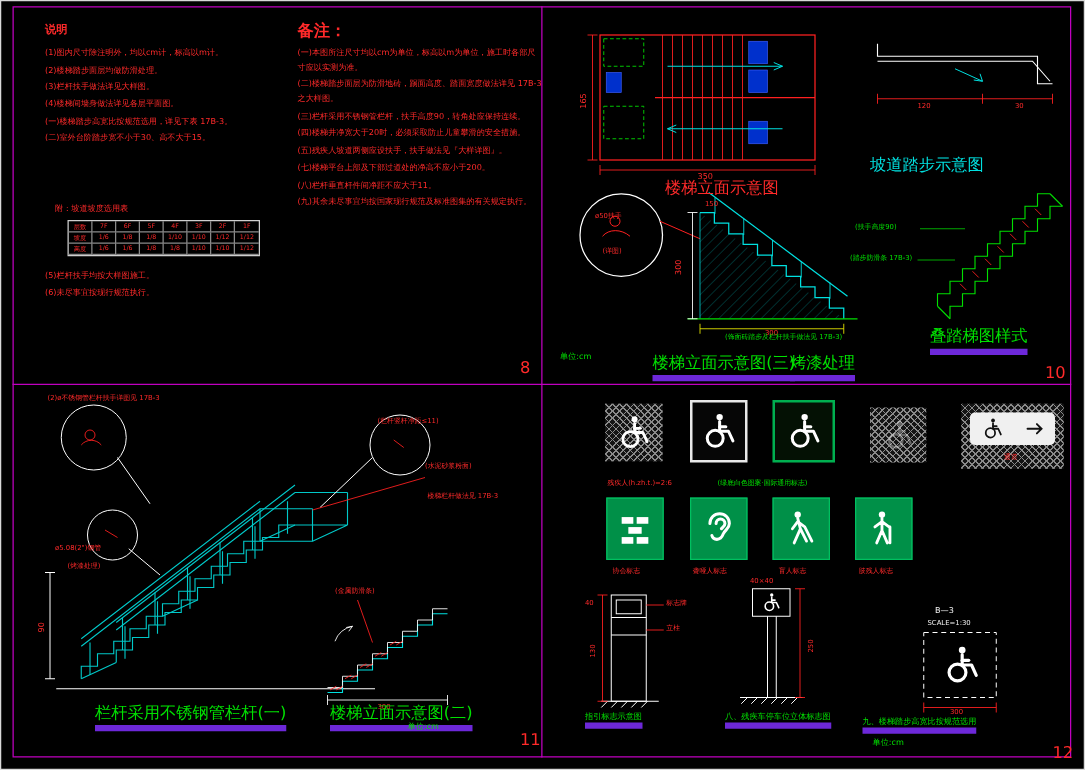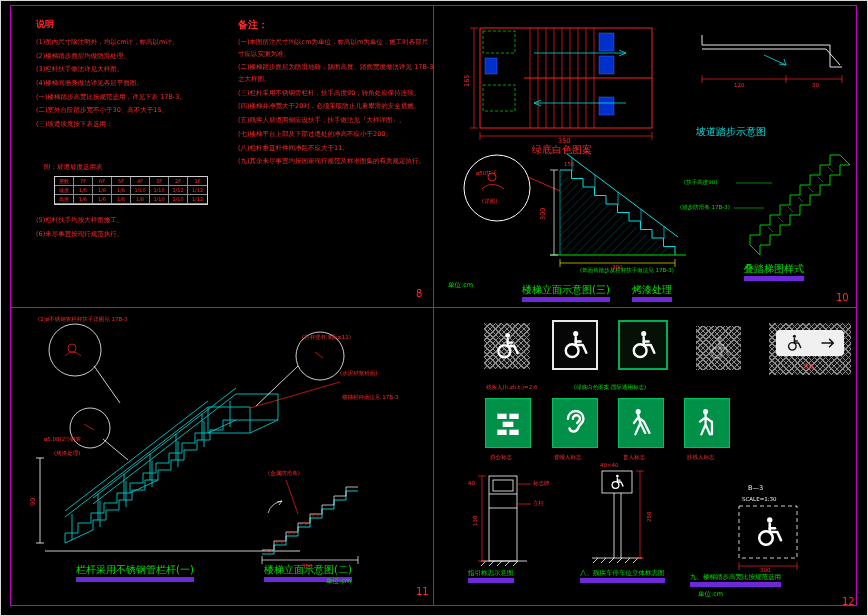--- a/index.html
+++ b/index.html
@@ -6,21 +6,21 @@
   html,body{background:#1c1c1c}
   body{font-family:"DejaVu Sans",sans-serif}
   .canvas{position:relative;width:868px;height:616px;background:#000;overflow:hidden;box-shadow:inset 0 0 0 1px #d8d8d8}
   .frame{position:absolute;left:10px;top:5px;width:847px;height:601px;border:1px solid #c000c0}
   .vline{position:absolute;left:433px;top:5px;width:1px;height:601px;background:#c000c0}
   .hline{position:absolute;left:10px;top:307px;width:847px;height:1px;background:#c000c0}
   .q{position:absolute;width:424px;height:303px}
   .lay{position:absolute;left:0;top:0}
   .t{position:absolute;white-space:nowrap;line-height:1.15}
   .red{color:#ff2a2a}.grn{color:#00e000}.cyn{color:#00e0e0}.wht{color:#f0f0f0}
-  .s5{font-size:5.5px}.s6{font-size:6.5px}.s7{font-size:10px}.s8{font-size:9px}
+  .s5{font-size:5.5px}.s6{font-size:6.5px}.s7{font-size:13px}.s8{font-size:9px}
   .b{font-weight:bold}
   .rot{transform:rotate(-90deg);transform-origin:left top}
   .ul{border-bottom:5px solid #6d28d9;padding-bottom:1px}
   .notes{position:absolute;color:#ff2a2a;font-size:6.5px;line-height:1.8}
   .nline{margin-bottom:2px}
   .tbl{position:absolute;border:1px solid #cfcfcf;font-size:5px;color:#ff2a2a;background:#000}
   .trow{display:flex}
   .tc{width:19px;height:9px;border-right:1px solid #8a8a8a;border-bottom:1px solid #8a8a8a;
       display:flex;align-items:center;justify-content:center;white-space:nowrap;overflow:hidden}
   .trow .tc:last-child{border-right:none}
@@ -89,21 +89,20 @@
   <section class="q" style="left:10px;top:5px">
     <span class="t red s8 b" style="left:26px;top:14px">说明</span>
     <div class="notes" style="left:26px;top:32px;width:190px">
 
     <div class="nline">(1)图内尺寸除注明外，均以cm计，标高以m计。</div>
         <div class="nline">(2)楼梯踏步面层均做防滑处理。</div>
         <div class="nline">(3)栏杆扶手做法详见大样图。</div>
         <div class="nline">(4)楼梯间墙身做法详见各层平面图。</div>
         <div class="nline">(一)楼梯踏步高宽比按规范选用，详见下表 17B-3。</div>
         <div class="nline">(二)室外台阶踏步宽不小于30、高不大于15。</div>
-        <div class="nline">(三)坡道坡度按下表选用：</div>
       </div>
     <span class="t red s6" style="left:34px;top:159px">附：坡道坡度选用表</span>
     <div class="tbl" style="left:44px;top:171px">
       <div class="trow">
 
       <span class="tc">层数</span>
           <span class="tc">7F</span>
           <span class="tc">6F</span>
           <span class="tc">5F</span>
           <span class="tc">4F</span>
@@ -207,21 +206,21 @@
       <path d="M330 50l22 10M352 60l-7 -1M352 60l-2 -6" stroke="#00e0e0" fill="none" stroke-width="0.8"></path>
       <g stroke="#00e000" fill="none" stroke-width="0.9">
         <path d="M406 150h-10v10h-10v10h-10v10h-10v10h-10v10h-10v10h-10v10h-10v10h-10v10"></path>
         <path d="M416 160h-10v10h-10v10h-10v10h-10v10h-10v10h-10v10h-10v10h-10v10h-10v10"></path>
         <line x1="406" y1="150" x2="416" y2="160"></line>
         <line x1="316" y1="240" x2="326" y2="250"></line>
         <path d="M302 178h36M300 203h30" stroke-width="0.6"></path>
       </g>
       <path d="M394 162l5 5M384 172l5 5M374 182l5 5M364 192l5 5M354 202l5 5M344 212l5 5M334 222l5 5" stroke="#ff2020" stroke-width="0.7" fill="none"></path>
     </svg>
-    <span class="t red s7" style="left:98px;top:139px">绿底白色图案</span>
+    <span class="t red s7" style="left:98px;top:139px">楼梯立面示意图</span>
     <span class="t red s6" style="left:124px;top:133px">350</span>
     <span class="t red s6 rot" style="left:30px;top:82px">165</span>
     <span class="t red s5" style="left:42px;top:165px">ø50扶手</span>
     <span class="t red s5" style="left:48px;top:193px">(详图)</span>
     <span class="t red s5" style="left:130px;top:156px">150</span>
     <span class="t red s6 rot" style="left:106px;top:215px">300</span>
     <span class="t red s5" style="left:178px;top:259px">300</span>
     <span class="t cyn s7" style="left:262px;top:121px">坡道踏步示意图</span>
     <span class="t red s5" style="left:300px;top:77px">120</span>
     <span class="t red s5" style="left:378px;top:77px">30</span>

